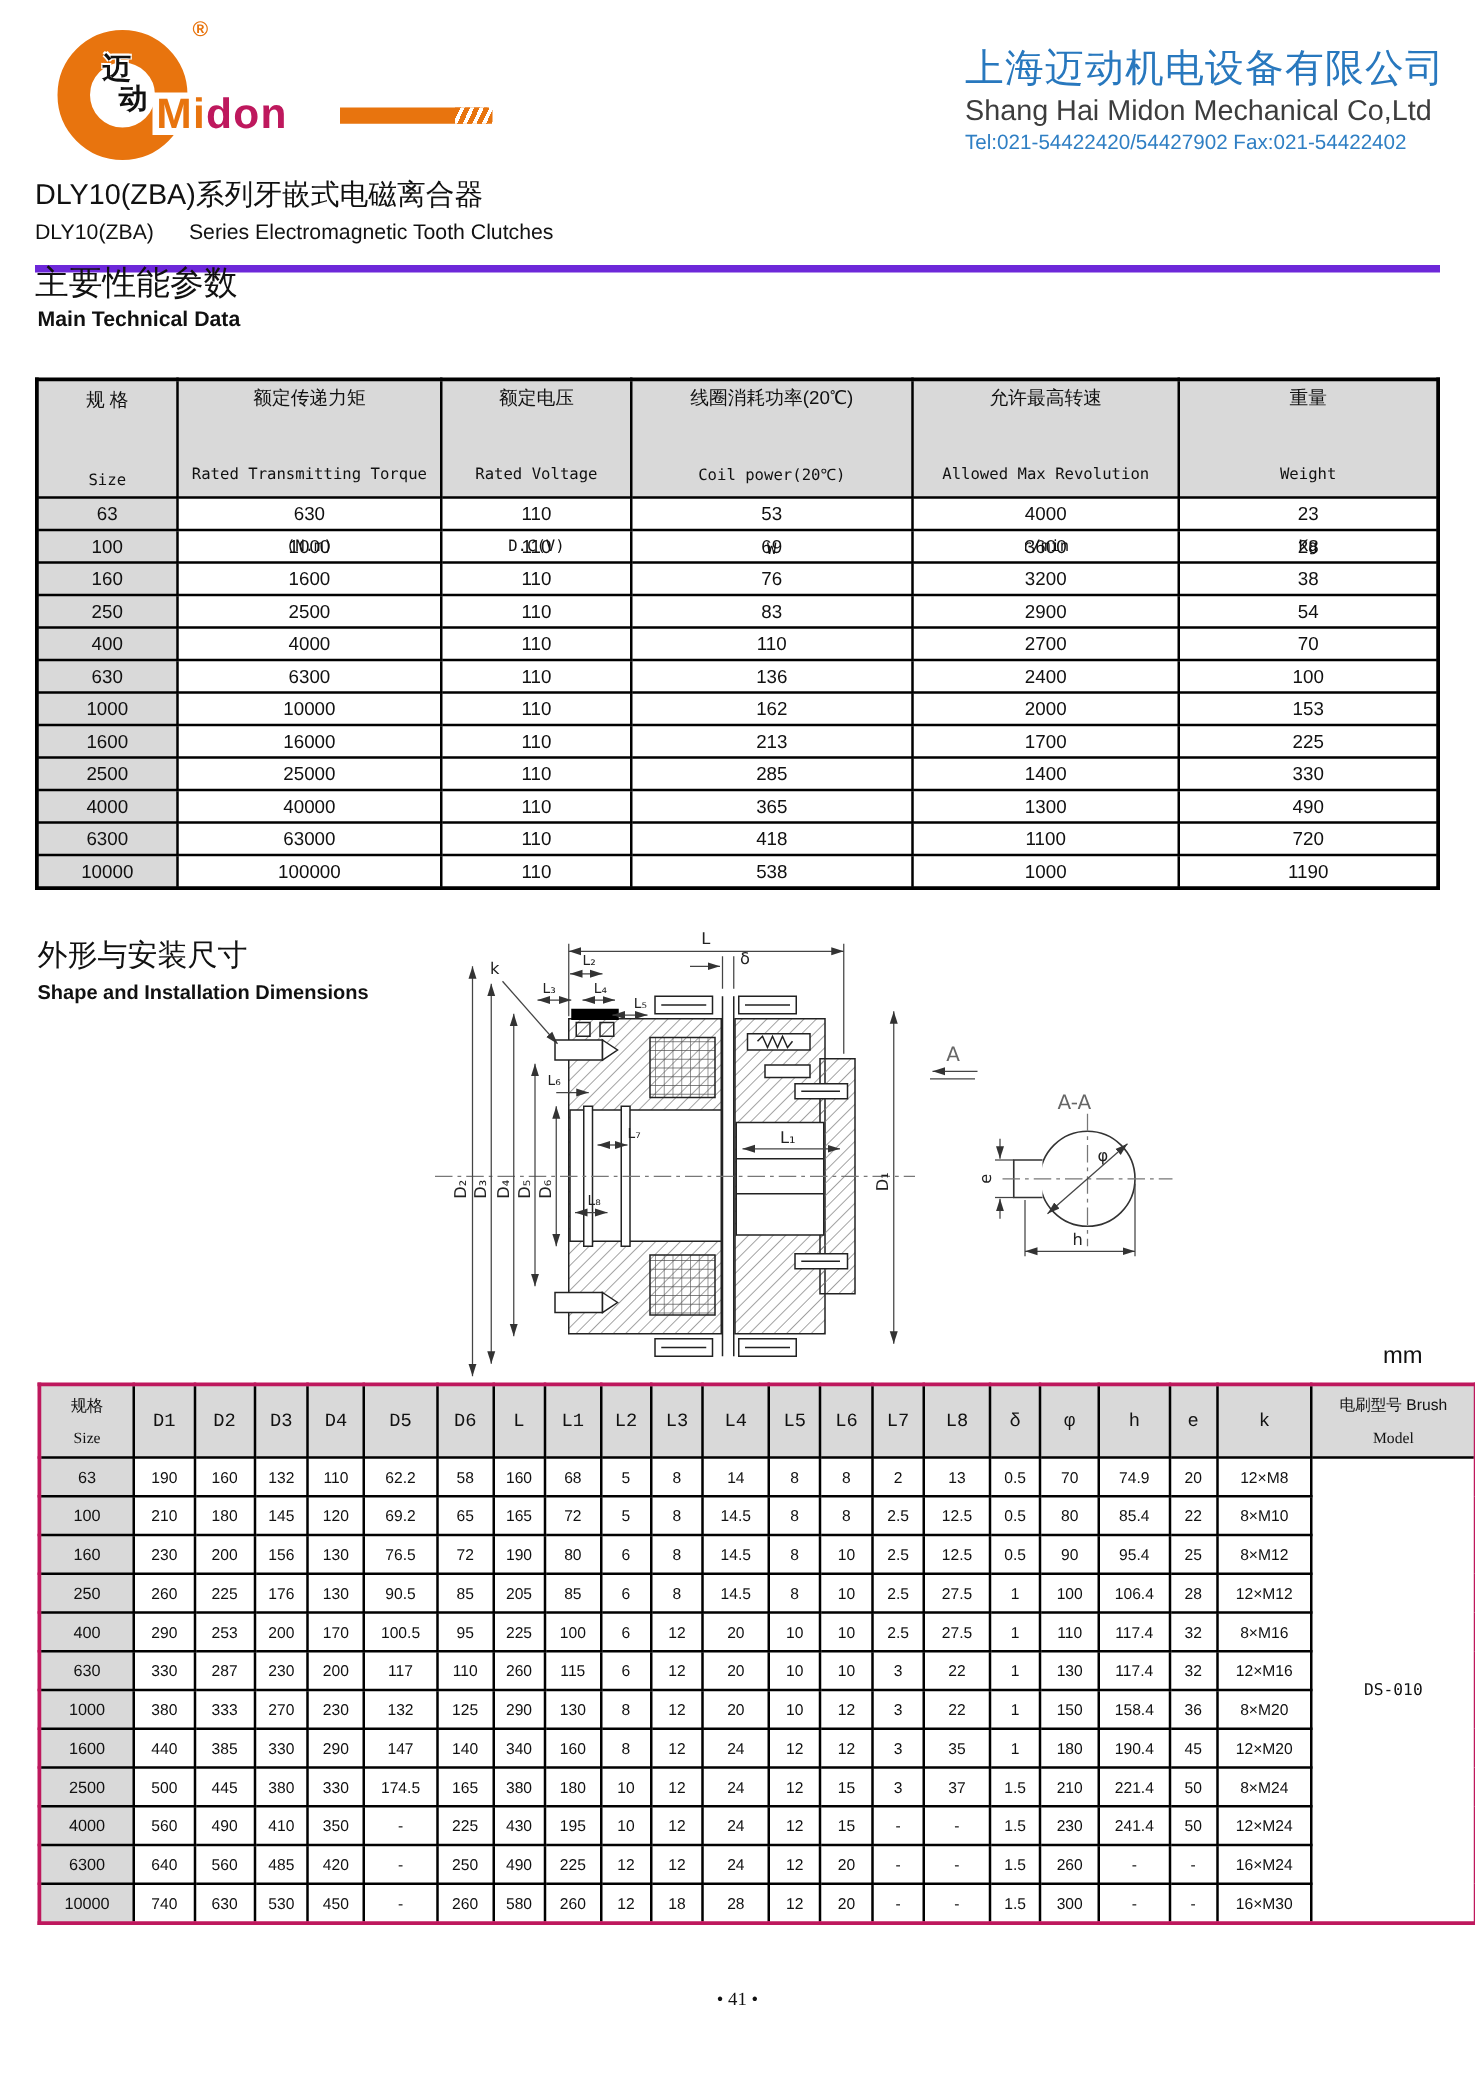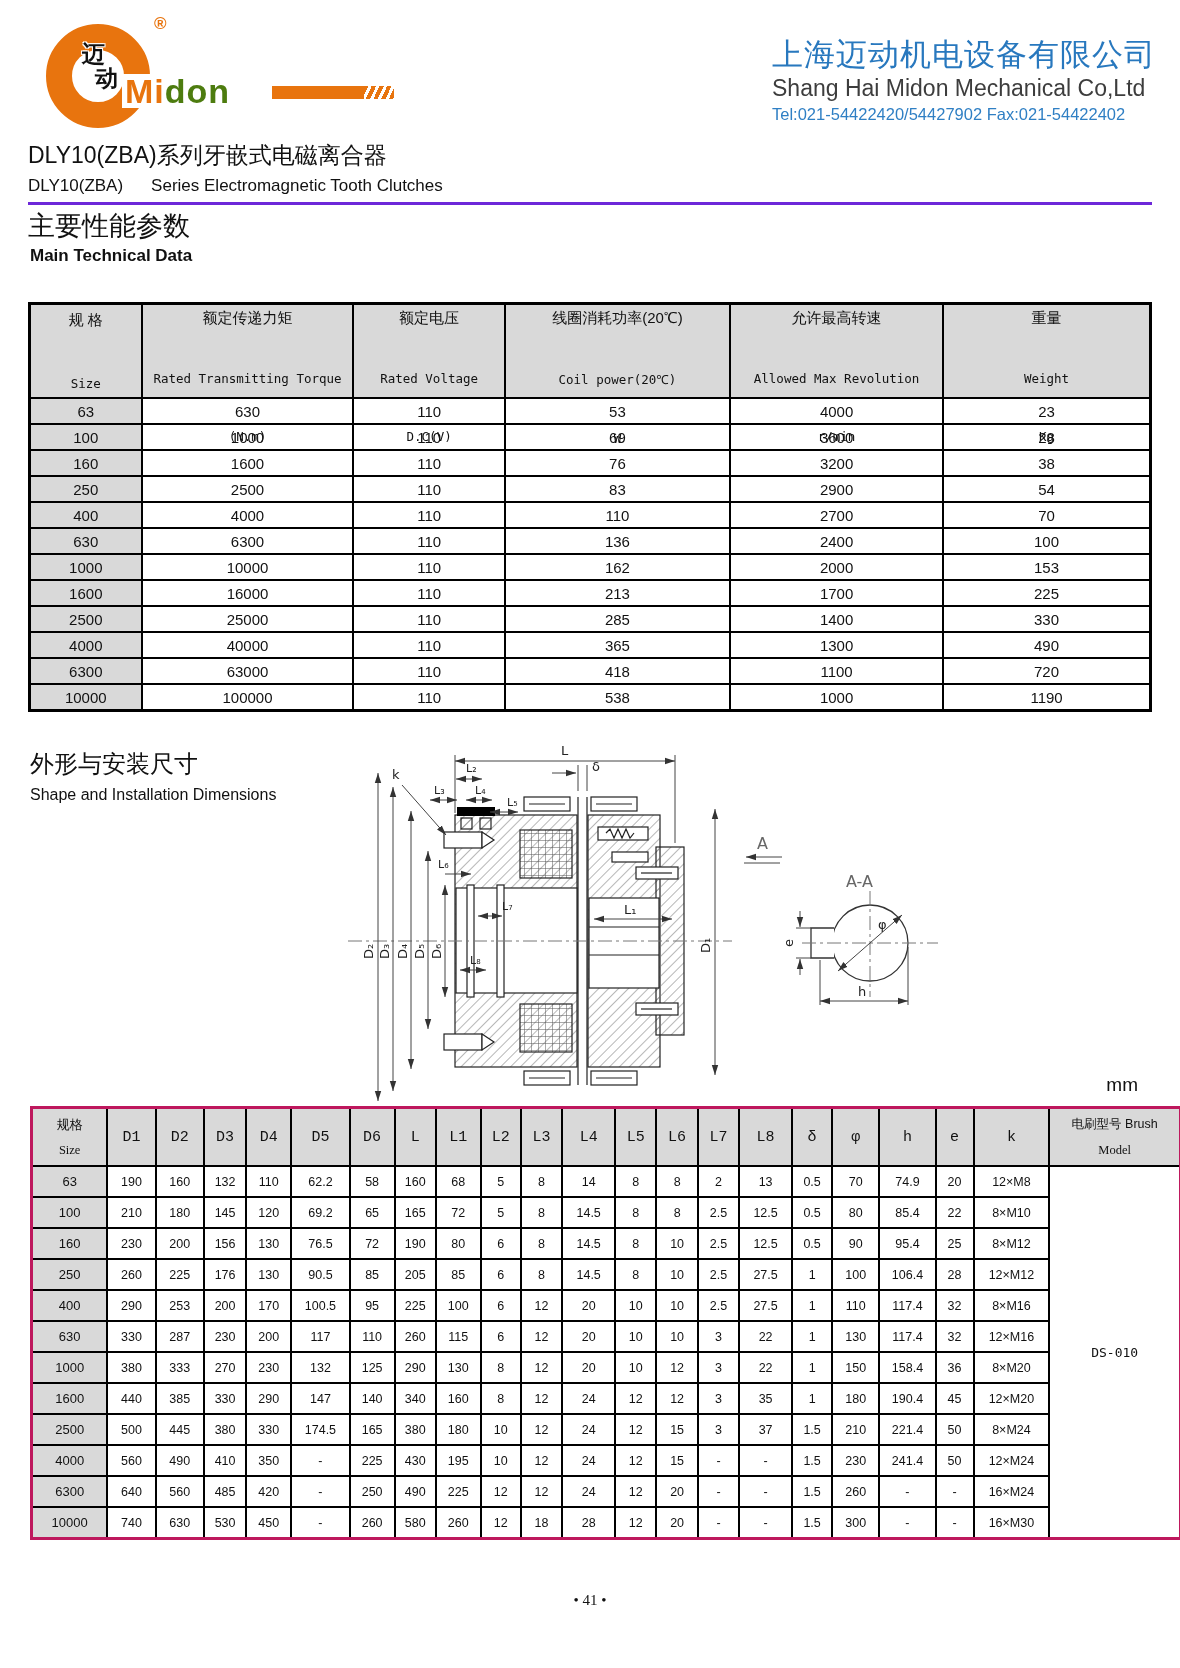--- a/index.html
+++ b/index.html
@@ -10,38 +10,38 @@
   .logo{position:absolute;left:30px;top:14px;width:360px;height:125px;}
   .ring{position:absolute;left:16px;top:10px;width:104px;height:104px;border-radius:50%;
         border:26px solid #E8740E;box-sizing:border-box;}
   .logo-zh{position:absolute;left:52px;top:28px;font-size:23px;font-weight:bold;color:#111;line-height:1.05;
         text-shadow:-1px -1px 0 #fff,1px -1px 0 #fff,-1px 1px 0 #fff,1px 1px 0 #fff;}
   .logo-zh .zh2{display:block;margin-left:13px;}
   .reg{position:absolute;left:124px;top:0px;color:#E8740E;font-size:17px;font-weight:bold;}
   .midon-word{position:absolute;left:92px;top:60px;font-size:34px;font-weight:800;
         background:#fff;padding:0 3px;letter-spacing:1px;line-height:1;}
   .midon-word .mi{color:#E8740E;}
-  .midon-word .don{color:#4d7c0f;}
+  .midon-word .don{color:#be185d;}
   .logo-bar{position:absolute;left:242px;top:72px;width:118px;height:13px;background:#E8740E;}
   .logo-bar .stripes{position:absolute;right:-4px;top:0;width:30px;height:13px;
         background:repeating-linear-gradient(115deg,#E8740E 0 4px,#fff 4px 7px);}
   .company{position:absolute;right:24px;top:38px;text-align:left;}
   .company-zh{color:#2878BE;font-size:31px;letter-spacing:1px;font-weight:500;line-height:1.1;}
   .company-en{color:#3d3d3d;font-size:23px;margin-top:3px;}
   .company-tel{color:#2F7FC4;font-size:16.5px;margin-top:3px;}
 
   
   .title-zh{position:absolute;left:28px;top:140px;font-size:23px;}
-  .subtitle{position:absolute;left:28px;top:176px;width:1124px;border-bottom:3px solid #6d28d9;
-        padding-bottom:6px;font-size:17px;}
+  .subtitle{position:absolute;left:28px;top:176px;width:1124px;border-bottom:6px solid #6d28d9;
+        padding-bottom:16px;font-size:17px;}
   .subtitle .model{margin-right:28px;}
   .sec1-zh{position:absolute;left:28px;top:208px;font-size:27px;text-align:center;}
   .sec1-en{position:absolute;left:30px;top:246px;font-size:17px;font-weight:bold;}
   .sec2-zh{position:absolute;left:30px;top:748px;font-size:24px;}
-  .sec2-en{position:absolute;left:30px;top:786px;font-size:16px;font-weight:normal;}
+  .sec2-en{position:absolute;left:30px;top:786px;font-size:16px;font-weight:bold;}
   .mm-note{position:absolute;right:42px;top:1074px;font-size:19px;}
   .footer{position:absolute;left:0;top:1592px;width:100%;text-align:center;font-size:15px;
         font-family:"Liberation Serif",serif;}
 
   
   .tbl{border-collapse:collapse;table-layout:fixed;background:#fff;}
   .tbl th,.tbl td{border:2px solid #000;text-align:center;vertical-align:middle;padding:0;}
   #table1{position:absolute;left:28px;top:302px;width:1124px;border:3px solid #000;}
   #table1 th{background:#d9d9d9;font-weight:normal;}
   #table1 td{height:24px;font-size:15px;}

